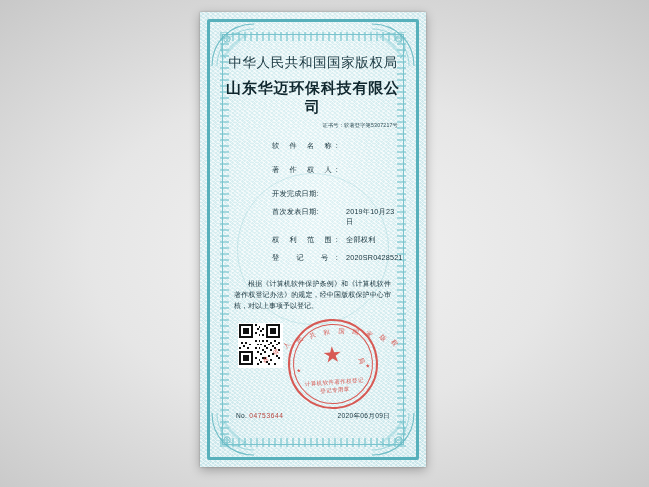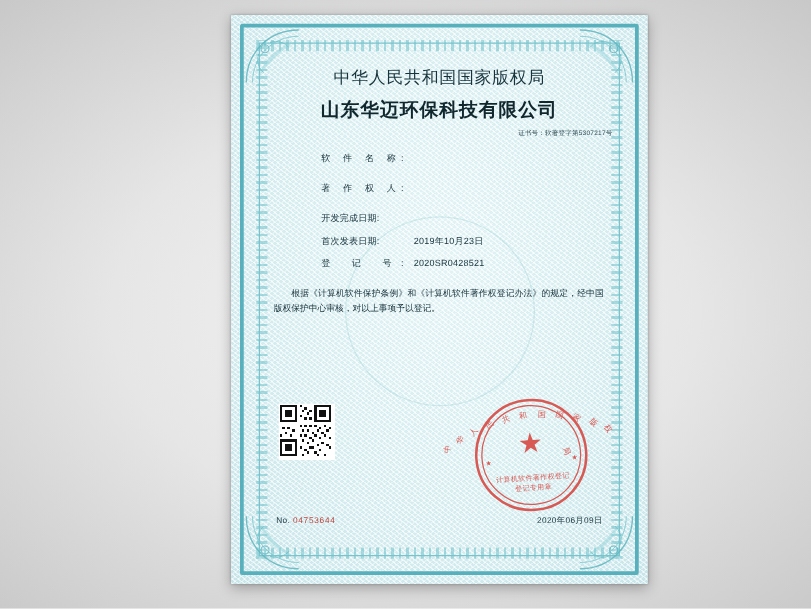--- a/index.html
+++ b/index.html
@@ -19,23 +19,23 @@
     position: relative;
     width: 649px;
     height: 487px;
     background:
       radial-gradient(ellipse 520px 360px at 324px 250px, #f2f2f2 0%, #e6e6e6 45%, #d2d2d2 78%, #c4c4c4 100%);
   }
 
   
   #certificate {
     position: absolute;
-    left: 185px;
+    left: 200px;
     top: 12px;
-    width: 333px;
+    width: 226px;
     height: 455px;
     background: #e8f6f7;
     box-shadow: 0 3px 10px rgba(0,0,0,0.28), 0 0 2px rgba(0,0,0,0.25);
   }
 
   
   #paper-wash {
     position: absolute;
     inset: 0;
     background:
@@ -362,20 +362,24 @@
         <div class="field-row">
           <span class="field-label">开发完成日期:</span>
         </div>
 
         <div class="field-row">
           <span class="field-label">首次发表日期:</span>
           <span class="field-value">2019年10月23日</span>
         </div>
 
 
+        <div class="field-row">
+          <span class="field-label spaced">权 利 范 围:</span>
+          <span class="field-value">全部权利</span>
+        </div>
 
         <div class="field-row">
           <span class="field-label spaced">登 记 号:</span>
           <span class="field-value">2020SR0428521</span>
         </div>
 
       </div>
 
       <div id="legal">根据《计算机软件保护条例》和《计算机软件著作权登记办法》的规定，经中国版权保护中心审核，对以上事项予以登记。</div>
 

